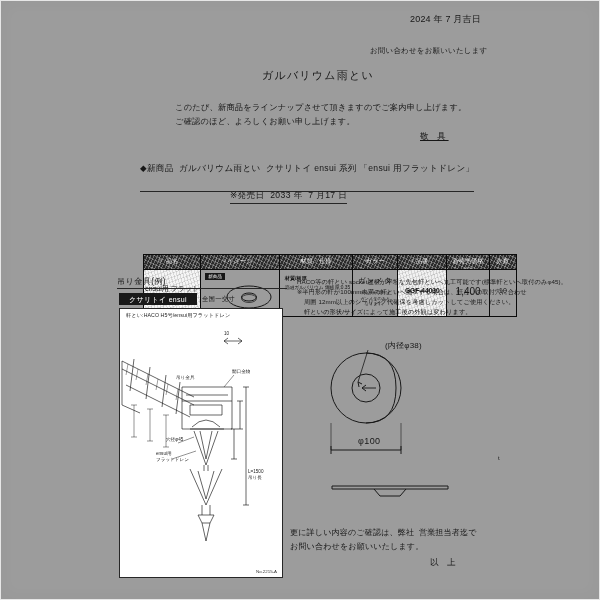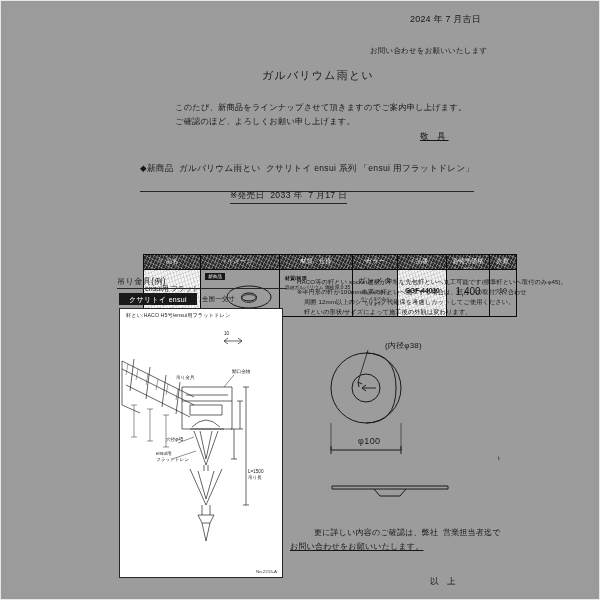--- a/index.html
+++ b/index.html
@@ -95,23 +95,23 @@
   #n2{left:297px;top:288px;}
   #n3{left:304px;top:298px;}
   #n4{left:304px;top:308px;}
   
   #circ{position:absolute;left:300px;top:330px;width:190px;height:140px;}
   #d38{left:345px;top:340px;font-size:8px;letter-spacing:.2px;margin-left:40px;}
   #d100{left:358px;top:436px;font-size:9px;letter-spacing:.4px;}
   
   #tLabel{left:498px;top:455px;font-size:6px;}
   
-  #c1{left:290px;top:527px;font-size:8px;letter-spacing:.2px;margin-left:24px;}
-  #c2{left:290px;top:541px;font-size:8px;letter-spacing:.2px;text-decoration:underline;}
-  #ijou{left:430px;top:576px;font-size:8.6px;letter-spacing:3px;}
+  #c1{left:290px;top:527px;font-size:8px;letter-spacing:.2px;}
+  #c2{left:290px;top:541px;font-size:8px;letter-spacing:.2px;}
+  #ijou{left:430px;top:557px;font-size:8.6px;letter-spacing:3px;}
 </style>
 </head>
 <body>
 
 <div id="page">
 
   <div class="t blur" id="date">2024 年 7 月吉日</div>
   <div class="t blur" id="company">お問い合わせをお願いいたします</div>
   <div class="t blur" id="subject">ガルバリウム雨とい</div>
   <div class="t blur body-l" id="b3">ご確認のほど、よろしくお願い申し上げます。</div>

